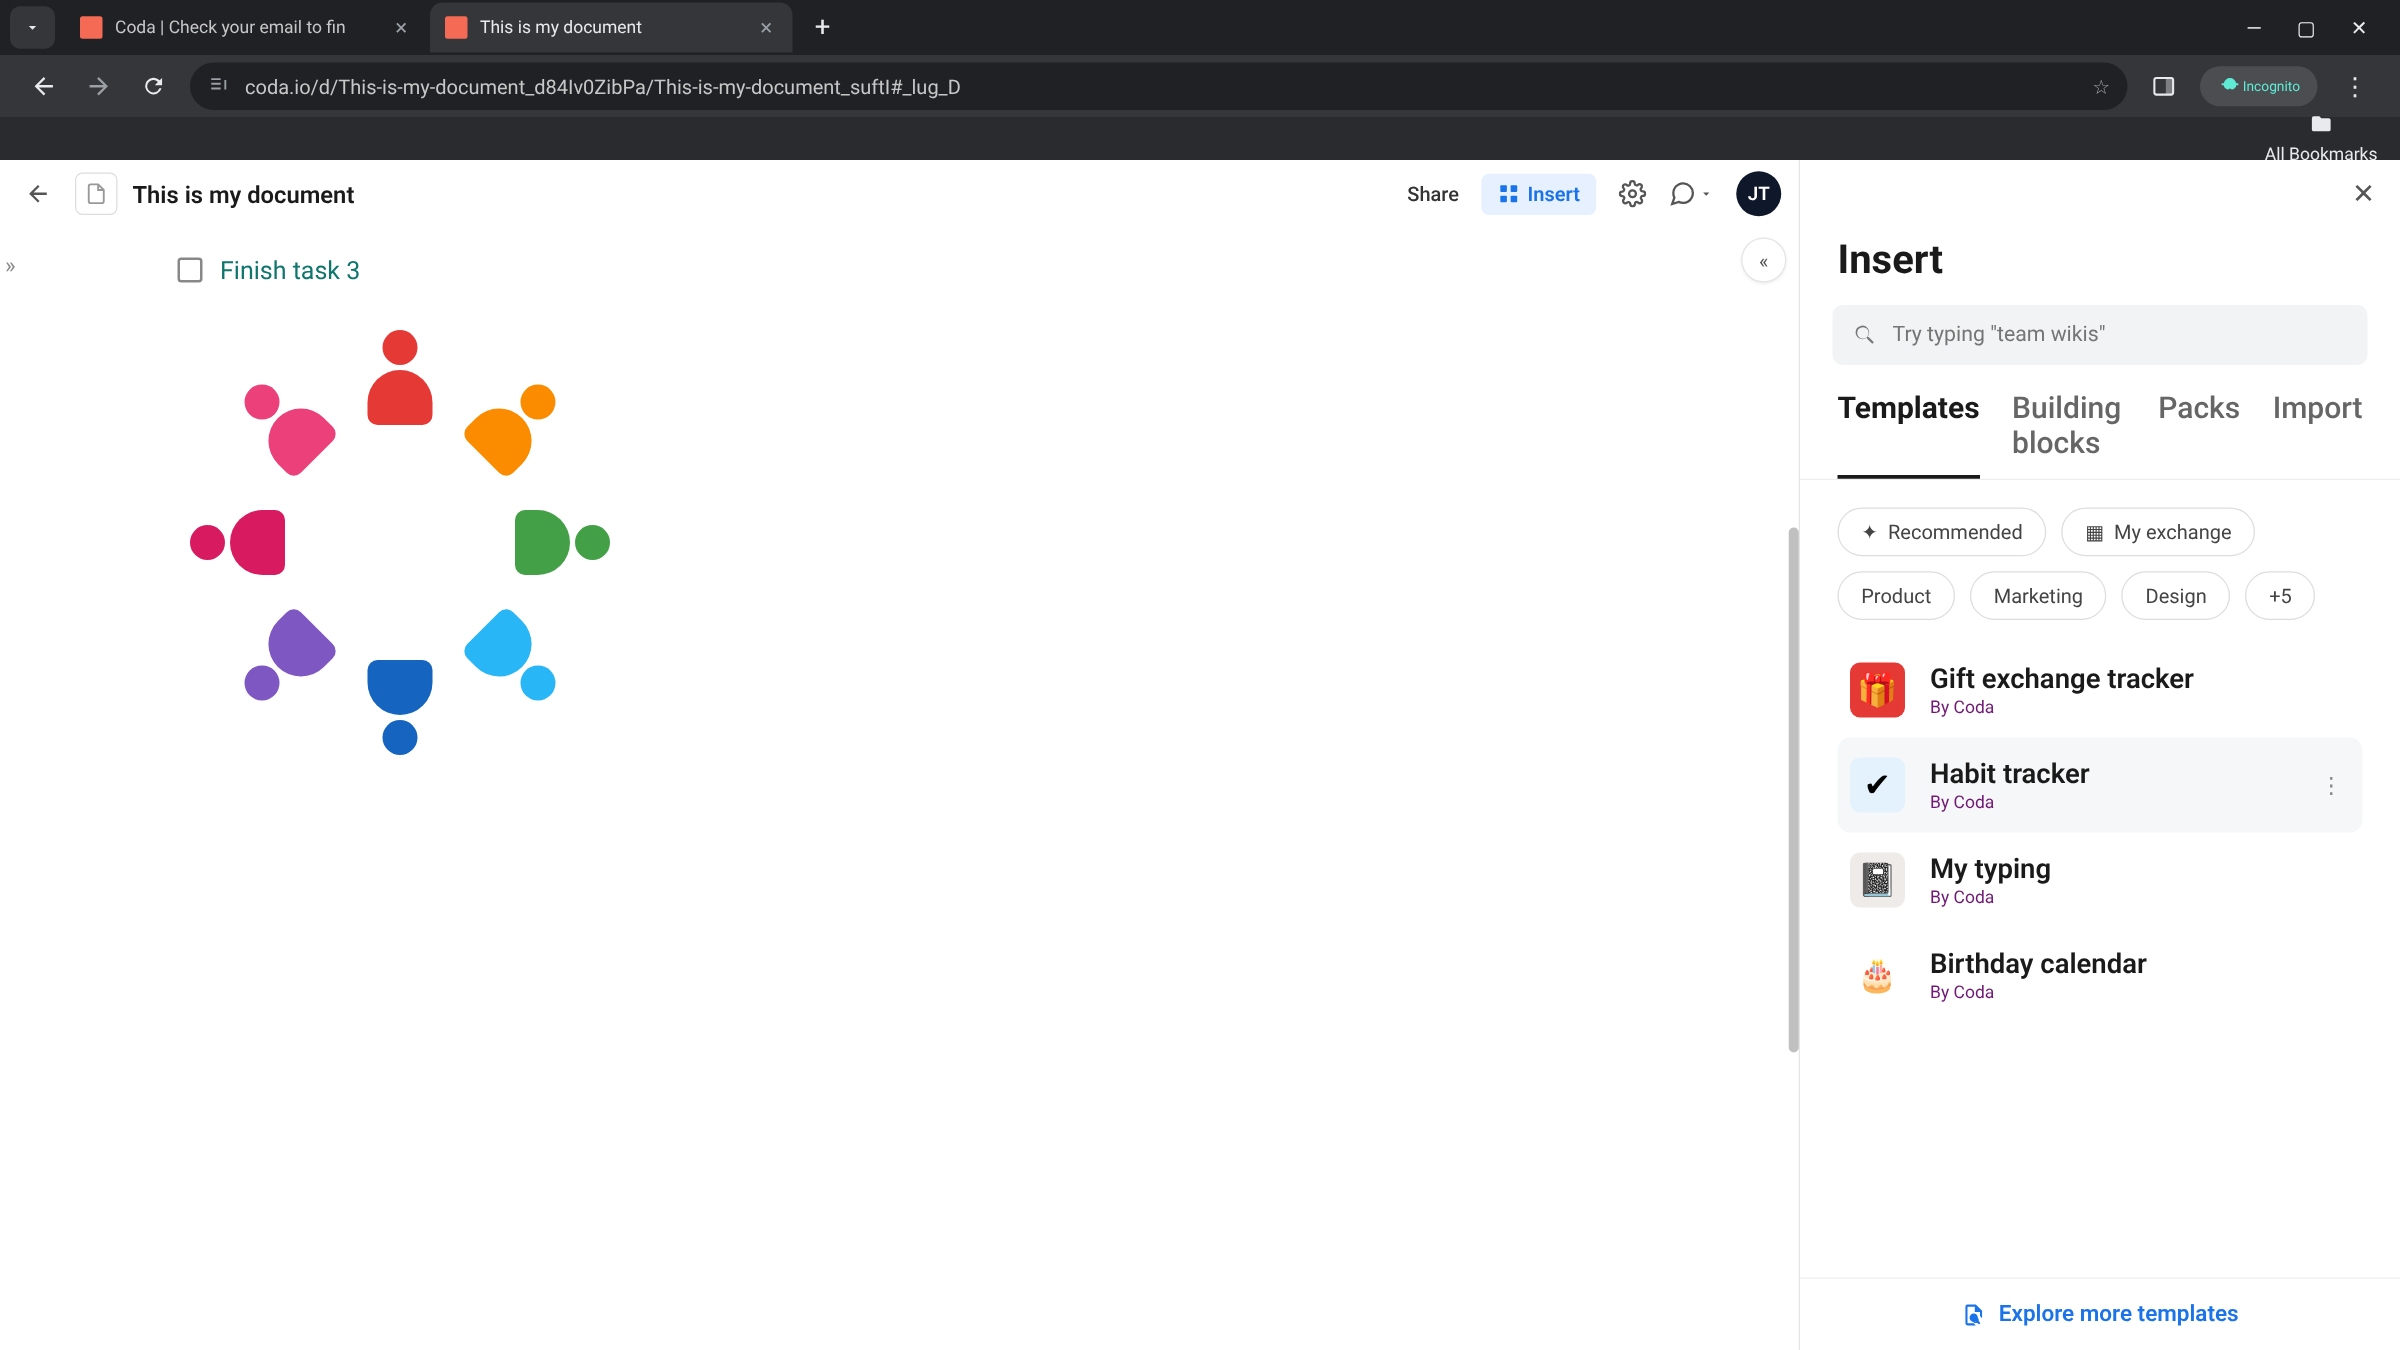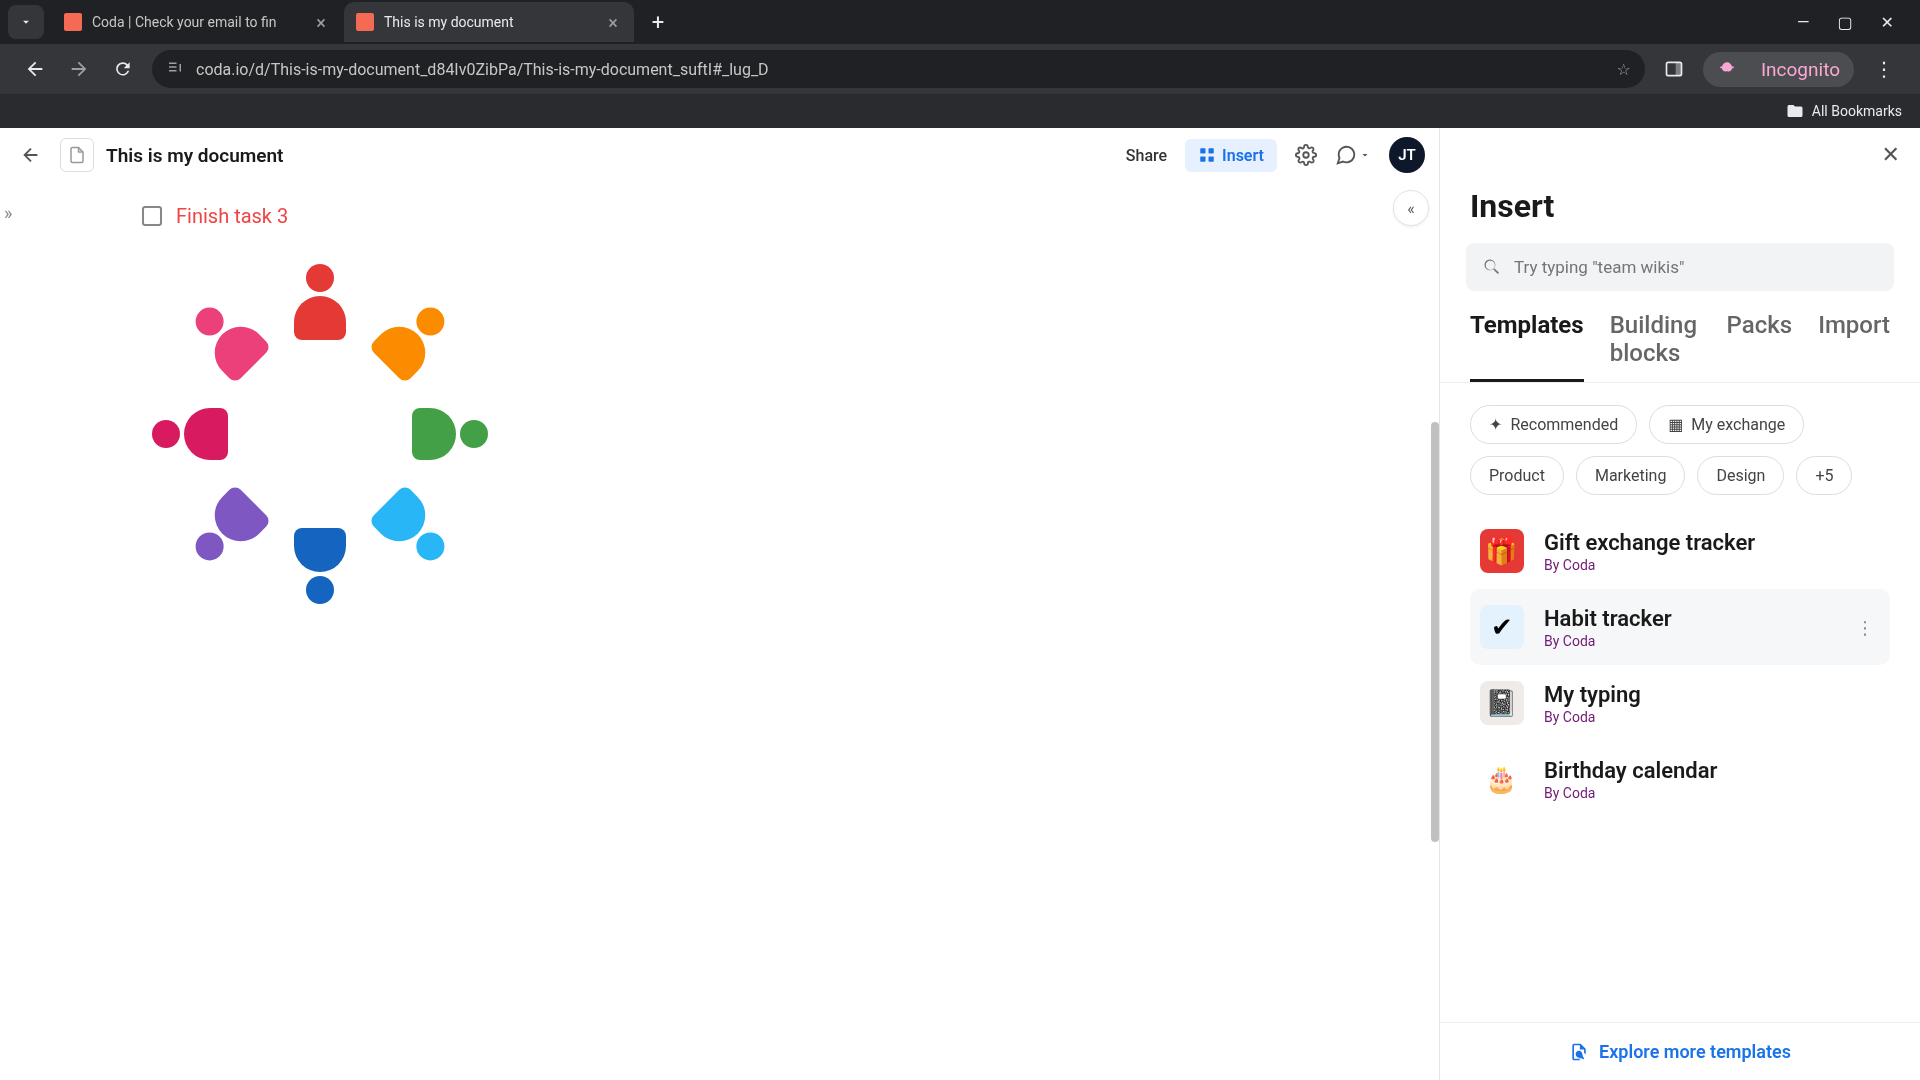--- a/index.html
+++ b/index.html
@@ -17,44 +17,44 @@
     .new-tab { width: 32px; height: 32px; display: flex; align-items: center; justify-content: center; color: #e8eaed; font-size: 22px; cursor: pointer; border-radius: 50%; margin-left: 6px;}
     .window-controls { margin-left: auto; display: flex; gap: 28px; padding-right: 18px; color: #e8eaed; }
     .win-btn { cursor: pointer; font-size: 16px; }
     
     .nav-bar { display: flex; align-items: center; height: 50px; padding: 0 20px; gap: 14px; background: #35363a; }
     .nav-btn { width: 30px; height: 30px; display: flex; align-items: center; justify-content: center; color: #9aa0a6; cursor: pointer; }
     .nav-btn.enabled { color: #e8eaed; }
     .url-bar { flex: 1; height: 38px; background: #202124; border-radius: 20px; display: flex; align-items: center; padding: 0 14px; gap: 12px; color: #e8eaed; }
     .url-icon { color: #9aa0a6; }
     .url-text { font-size: 16px; color: #c7c7c7; }
-    .incognito-chip { display: flex; align-items: center; gap: 24px; background: #4c4d51; padding: 6px 14px; border-radius: 18px; color: #f9a8d4; font-size: 19px; }
+    .incognito-chip { display: flex; align-items: center; gap: 0; background: #4c4d51; padding: 6px 14px; border-radius: 18px; color: #5eead4; font-size: 11px; }
     .menu-dots { color: #e8eaed; cursor: pointer; padding: 0 6px; font-size: 20px; }
     
     .bookmarks-bar { height: 34px; background: #2a2b2e; display: flex; align-items: center; justify-content: flex-end; padding: 0 18px; }
-    .all-bookmarks { display: flex; align-items: center; gap: 8px; color: #e8eaed; font-size: 14px; cursor: pointer; }
+    .all-bookmarks { display: flex; align-items: center; gap: 8px; color: #e8eaed; font-size: 14px; cursor: pointer; flex-direction: column; }
     
     
     .app { display: flex; height: calc(1080px - 128px); background: #fff; }
     .doc-area { flex: 1; display: flex; flex-direction: column; border-right: 1px solid #e5e5e5; position: relative; }
     
     .doc-header { display: flex; align-items: center; height: 54px; padding: 0 14px; gap: 12px; }
     .back-arrow { width: 34px; height: 34px; display: flex; align-items: center; justify-content: center; color: #555; cursor: pointer; font-size: 22px;}
     .doc-icon-box { width: 34px; height: 34px; border: 1px solid #ddd; border-radius: 6px; display: flex; align-items: center; justify-content: center; color: #999; }
     .doc-title { font-size: 19px; font-weight: 600; color: #1a1a1a; }
     .doc-actions { margin-left: auto; display: flex; align-items: center; gap: 18px; }
     .share-btn { font-size: 16px; color: #333; cursor: pointer; font-weight: 500;}
     .insert-btn { display: flex; align-items: center; gap: 6px; background: #e7f0fe; color: #1a73e8; padding: 7px 13px; border-radius: 6px; font-weight: 600; font-size: 16px; cursor: pointer; }
     .icon-btn { color: #555; cursor: pointer; display: flex; align-items: center; }
     .avatar { width: 36px; height: 36px; border-radius: 50%; background: #0f172a; color: #fff; display: flex; align-items: center; justify-content: center; font-weight: 600; font-size: 15px; }
     
     .doc-body { flex: 1; padding: 14px 120px 40px 120px; position: relative; }
     .expand-handle { position: absolute; left: 4px; top: 20px; color: #888; cursor: pointer; font-size: 18px;}
     .collapse-handle { position: absolute; right: 10px; top: 8px; width: 36px; height: 36px; border: 1px solid #e5e5e5; border-radius: 50%; display: flex; align-items: center; justify-content: center; color: #555; cursor: pointer; background: #fff; box-shadow: 0 1px 3px rgba(0,0,0,0.08);}
-    .task-item { display: flex; align-items: center; gap: 14px; font-size: 20px; color: #ef4444; margin: 8px 0 36px 22px;}
+    .task-item { display: flex; align-items: center; gap: 14px; font-size: 20px; color: #0f766e; margin: 8px 0 36px 22px;}
     .checkbox { width: 20px; height: 20px; border: 2px solid #888; border-radius: 3px; }
     
     .people-image { width: 340px; height: 340px; margin-left: 30px; position: relative; }
     
     .person { position: absolute; width: 60px; height: 80px; }
     .person .head { width: 28px; height: 28px; border-radius: 50%; margin: 0 auto; }
     .person .body { width: 52px; height: 44px; border-radius: 26px 26px 8px 8px; margin: 4px auto 0; }
     .p1 { top: 0; left: 140px; } .p1 .head, .p1 .body{ background: #e53935;}
     .p2 { top: 36px; left: 232px; transform: rotate(45deg);} .p2 .head,.p2 .body{ background:#fb8c00;}
     .p3 { top: 130px; left: 268px; transform: rotate(90deg);} .p3 .head,.p3 .body{ background:#43a047;}

